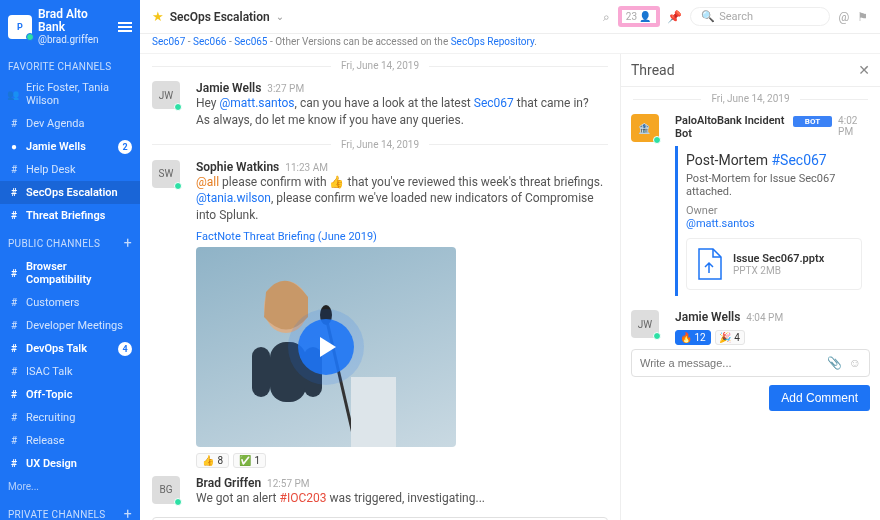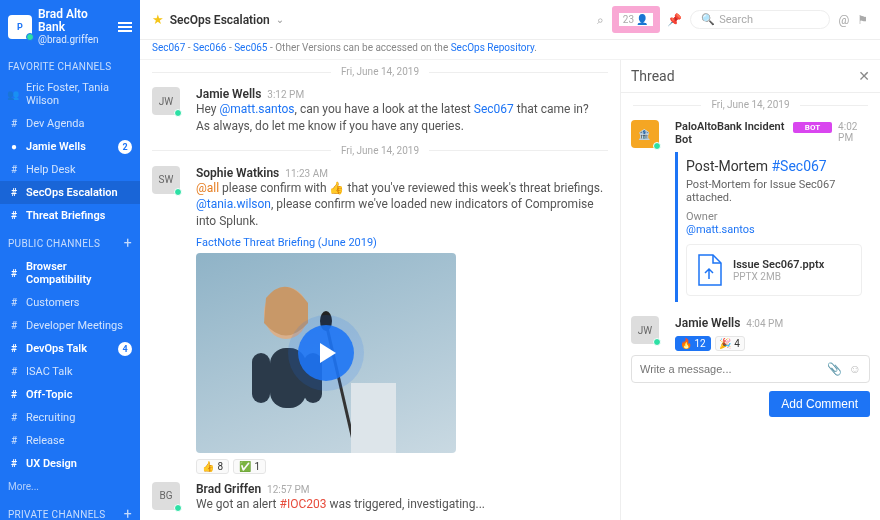--- a/index.html
+++ b/index.html
@@ -23,21 +23,21 @@
     .badge { position: absolute; right: 8px; background: #fff; color: #1d74f5; font-size: 9px; font-weight: 700; width: 14px; height: 14px; border-radius: 50%; display: flex; align-items: center; justify-content: center;}
     .more { padding: 6px 8px; color: rgba(255,255,255,.65); font-size: 10px; cursor: pointer;}
     .sidebar::-webkit-scrollbar{width:4px}.sidebar::-webkit-scrollbar-thumb{background:rgba(0,0,0,.2);border-radius:2px}
 
     .main { flex: 1; display: flex; flex-direction: column; min-width: 0;}
     .hdr { display: flex; align-items: center; padding: 6px 12px; border-bottom: 1px solid #eee; font-size: 12px; gap: 6px;}
     .hdr .star { color: #f5c518; font-size: 13px;}
     .hdr .title { font-weight: 600; color: #333;}
     .hdr .chev { color: #999; font-size: 10px;}
     .hdr-actions { margin-left: auto; display: flex; gap: 8px; align-items: center; color: #aaa; font-size: 12px;}
-    .hdr-actions .cnt { border: 7px solid #f9a8d4; border-radius: 3px; padding: 1px 4px; font-size: 10px; display: flex; align-items: center; gap: 2px;}
+    .hdr-actions .cnt { border: 4px solid #f9a8d4; border-radius: 3px; padding: 1px 4px; font-size: 10px; display: flex; align-items: center; gap: 2px;}
     .search { border: 1px solid #eee; border-radius: 12px; padding: 2px 10px; font-size: 11px; color: #aaa; width: 140px; display:flex;align-items:center;gap:4px;}
     .sub { padding: 2px 12px 6px; font-size: 10px; color: #888; border-bottom: 1px solid #f2f2f2;}
     .link { color: #1d74f5; cursor: pointer;}
     .body { flex: 1; display: flex; min-height: 0;}
     .feed { flex: 1; overflow-y: auto; padding: 0 0 4px; position: relative; min-width: 0;}
     .feed::-webkit-scrollbar{width:6px}.feed::-webkit-scrollbar-thumb{background:#ddd;border-radius:3px}
     .divider { text-align: center; color: #aaa; font-size: 10px; padding: 6px 0; position: relative;}
     .divider::before { content:''; position:absolute; left:12px; right:12px; top:50%; border-top:1px solid #eee; z-index:0;}
     .divider span { background:#fff; padding:0 10px; position:relative;}
     .msg { display: flex; gap: 16px; padding: 4px 12px; font-size: 12px;}
@@ -66,21 +66,21 @@
     .thr-body::-webkit-scrollbar{width:5px}.thr-body::-webkit-scrollbar-thumb{background:#ddd;border-radius:3px}
     .card { border-left: 3px solid #1d74f5; margin: 6px 0; padding: 6px 8px;}
     .card-title { font-size: 14px;}
     .card-sub { font-size:11px; color:#666; margin:4px 0 6px;}
     .meta { display:flex; gap: 20px; font-size:11px;}
     .meta .l { color:#888;}
     .file { display:flex; align-items:center; gap:10px; padding:8px; border:1px solid #eee; border-radius:4px; margin-top:8px;}
     .file svg{flex-shrink:0}
     .file .fn { font-size:11px; font-weight:600;}
     .file .fs { font-size:10px; color:#aaa;}
-    .bot-tag { background:#d946ef; color:#fff; font-size:8px; padding:1px 12px; border-radius:2px; font-weight:700;}
+    .bot-tag { background:#3b82f6; color:#fff; font-size:8px; padding:1px 12px; border-radius:2px; font-weight:700;}
     .add-btn { background:#1d74f5; color:#fff; border:none; border-radius:3px; padding:6px 12px; font-size:12px; margin:8px 10px 18px auto; cursor:pointer; display:block;}
     .thr-input { border:1px solid #e0e0e0; border-radius:4px; margin:0 10px; padding:6px 8px; display:flex; align-items:center;}
     .thr-input input{border:none;outline:none;flex:1;font-size:11px;}
     .react-sq { border:1px solid #e5e5e5; border-radius:3px; padding:1px 4px; font-size:10px; display:flex;align-items:center;gap:2px;background:#fafafa;}
     .react-sq.blue{background:#1d74f5;color:#fff;border-color:#1d74f5;}
   </style>
 </head>
 <body>
 
 <div class="app">
@@ -200,21 +200,21 @@
 
     <div class="body">
       <div class="feed">
         <div class="divider"><span>Fri, June 14, 2019</span></div>
 
         <div class="msg">
           <div class="av">JW<span class="dot"></span></div>
           <div class="bd">
             <div class="who">
                 <span class="nm">Jamie Wells</span>
-                <span class="ts">3:12 PM</span>
+                <span class="ts">3:27 PM</span>
               </div>
             <div class="txt"><span>Hey </span><span class="link">@matt.santos</span><span>, can you have a look at the latest </span><span class="link">Sec067</span><span> that came in?</span></div>
             <div class="txt">As always, do let me know if you have any queries.</div>
           </div>
         </div>
 
         <div class="divider"><span>Fri, June 14, 2019</span></div>
 
         <div class="msg">
           <div class="av">SW<span class="dot"></span></div>

